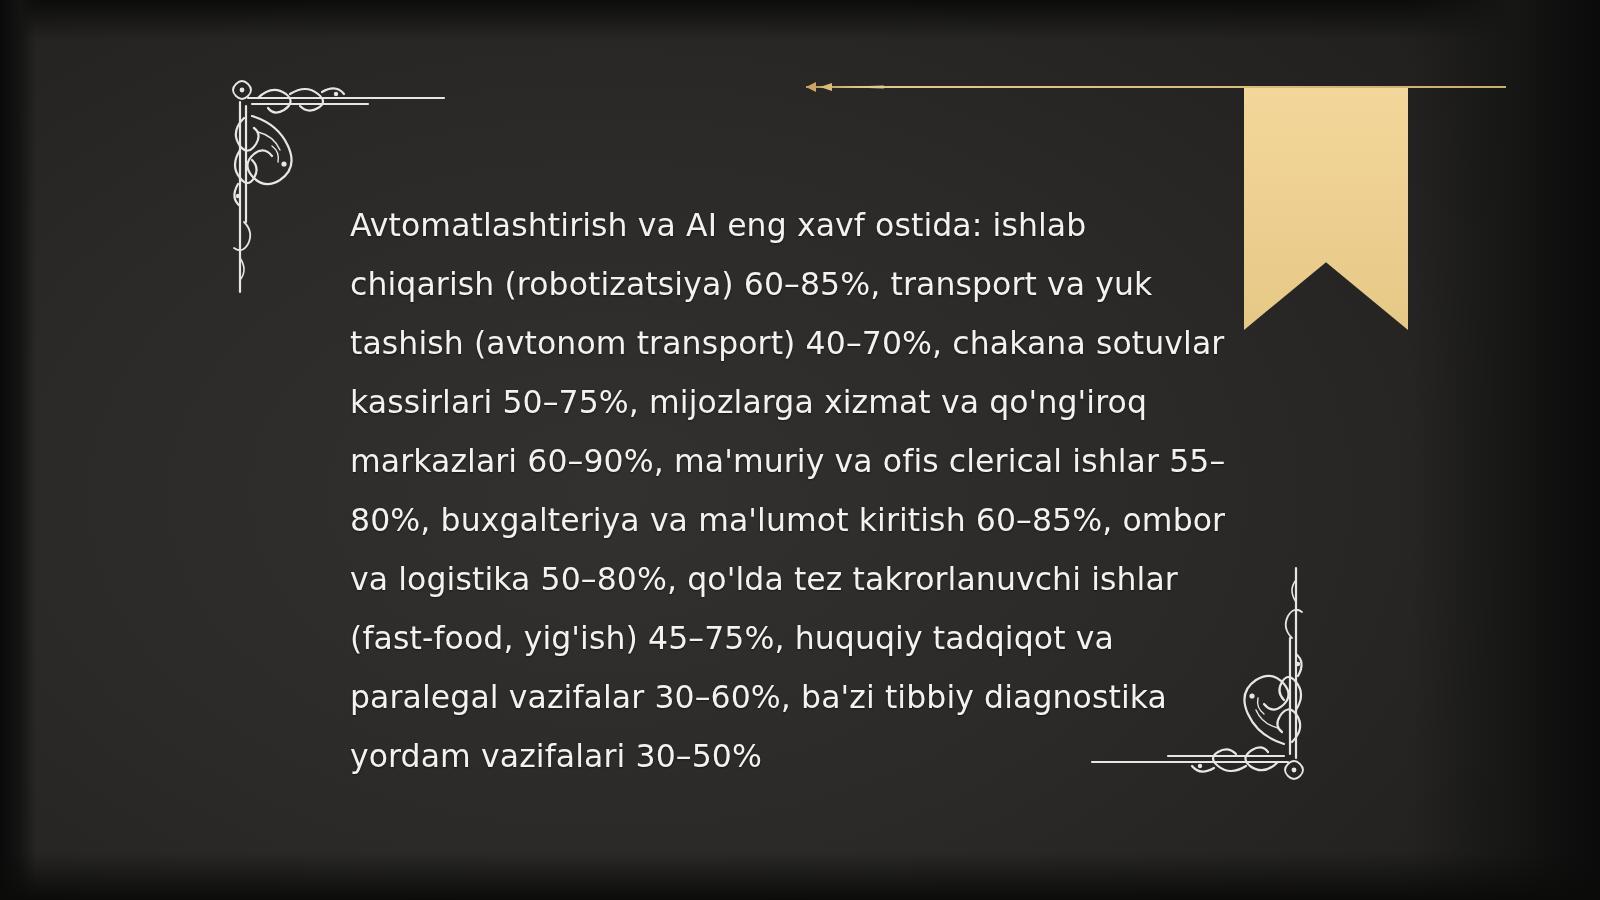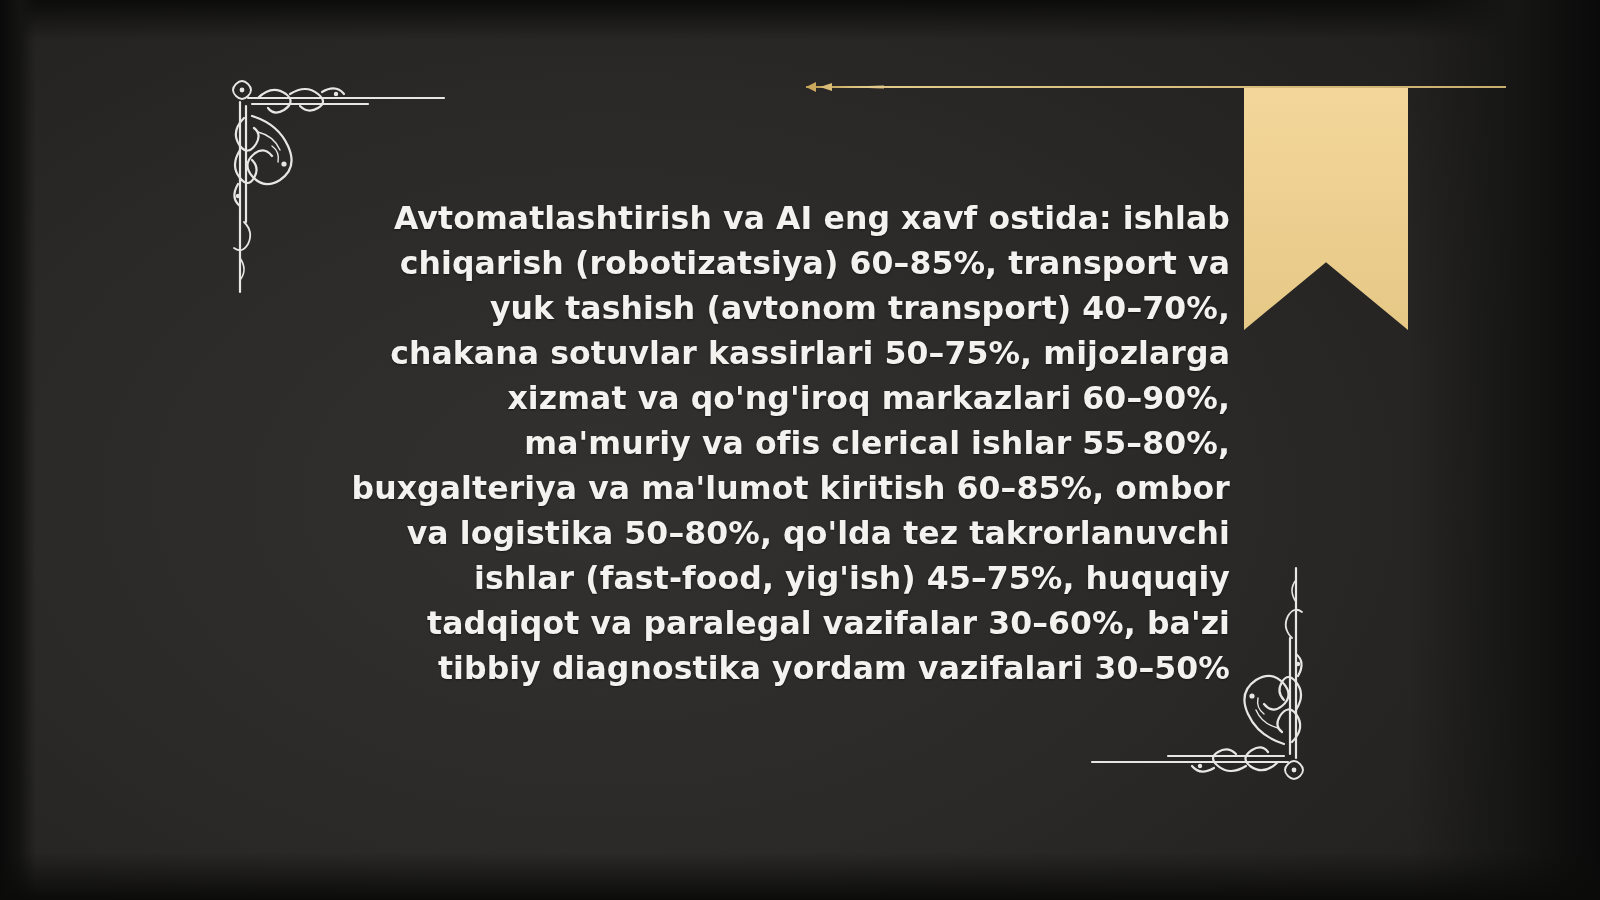--- a/index.html
+++ b/index.html
@@ -91,26 +91,25 @@
   .ornament-br { left: 1078px; top: 548px; }
 
   
   .text-block {
     position: absolute;
     left: 350px;
     top: 196px;
     width: 880px;
     color: #f4f2ef;
     font-size: 31.5px;
-    line-height: 45px;
+    line-height: 59px;
     letter-spacing: 0.1px;
-    font-weight: 700;
+    font-weight: 400;
     text-shadow: 0 1px 2px rgba(0,0,0,0.5);
     white-space: pre-wrap;
-    text-align: right;
   }
 </style>
 </head>
 <body>
 
 <div class="slide">
 
   <div class="vignette-top"></div>
   <div class="vignette-left"></div>
   <div class="vignette-right"></div>

